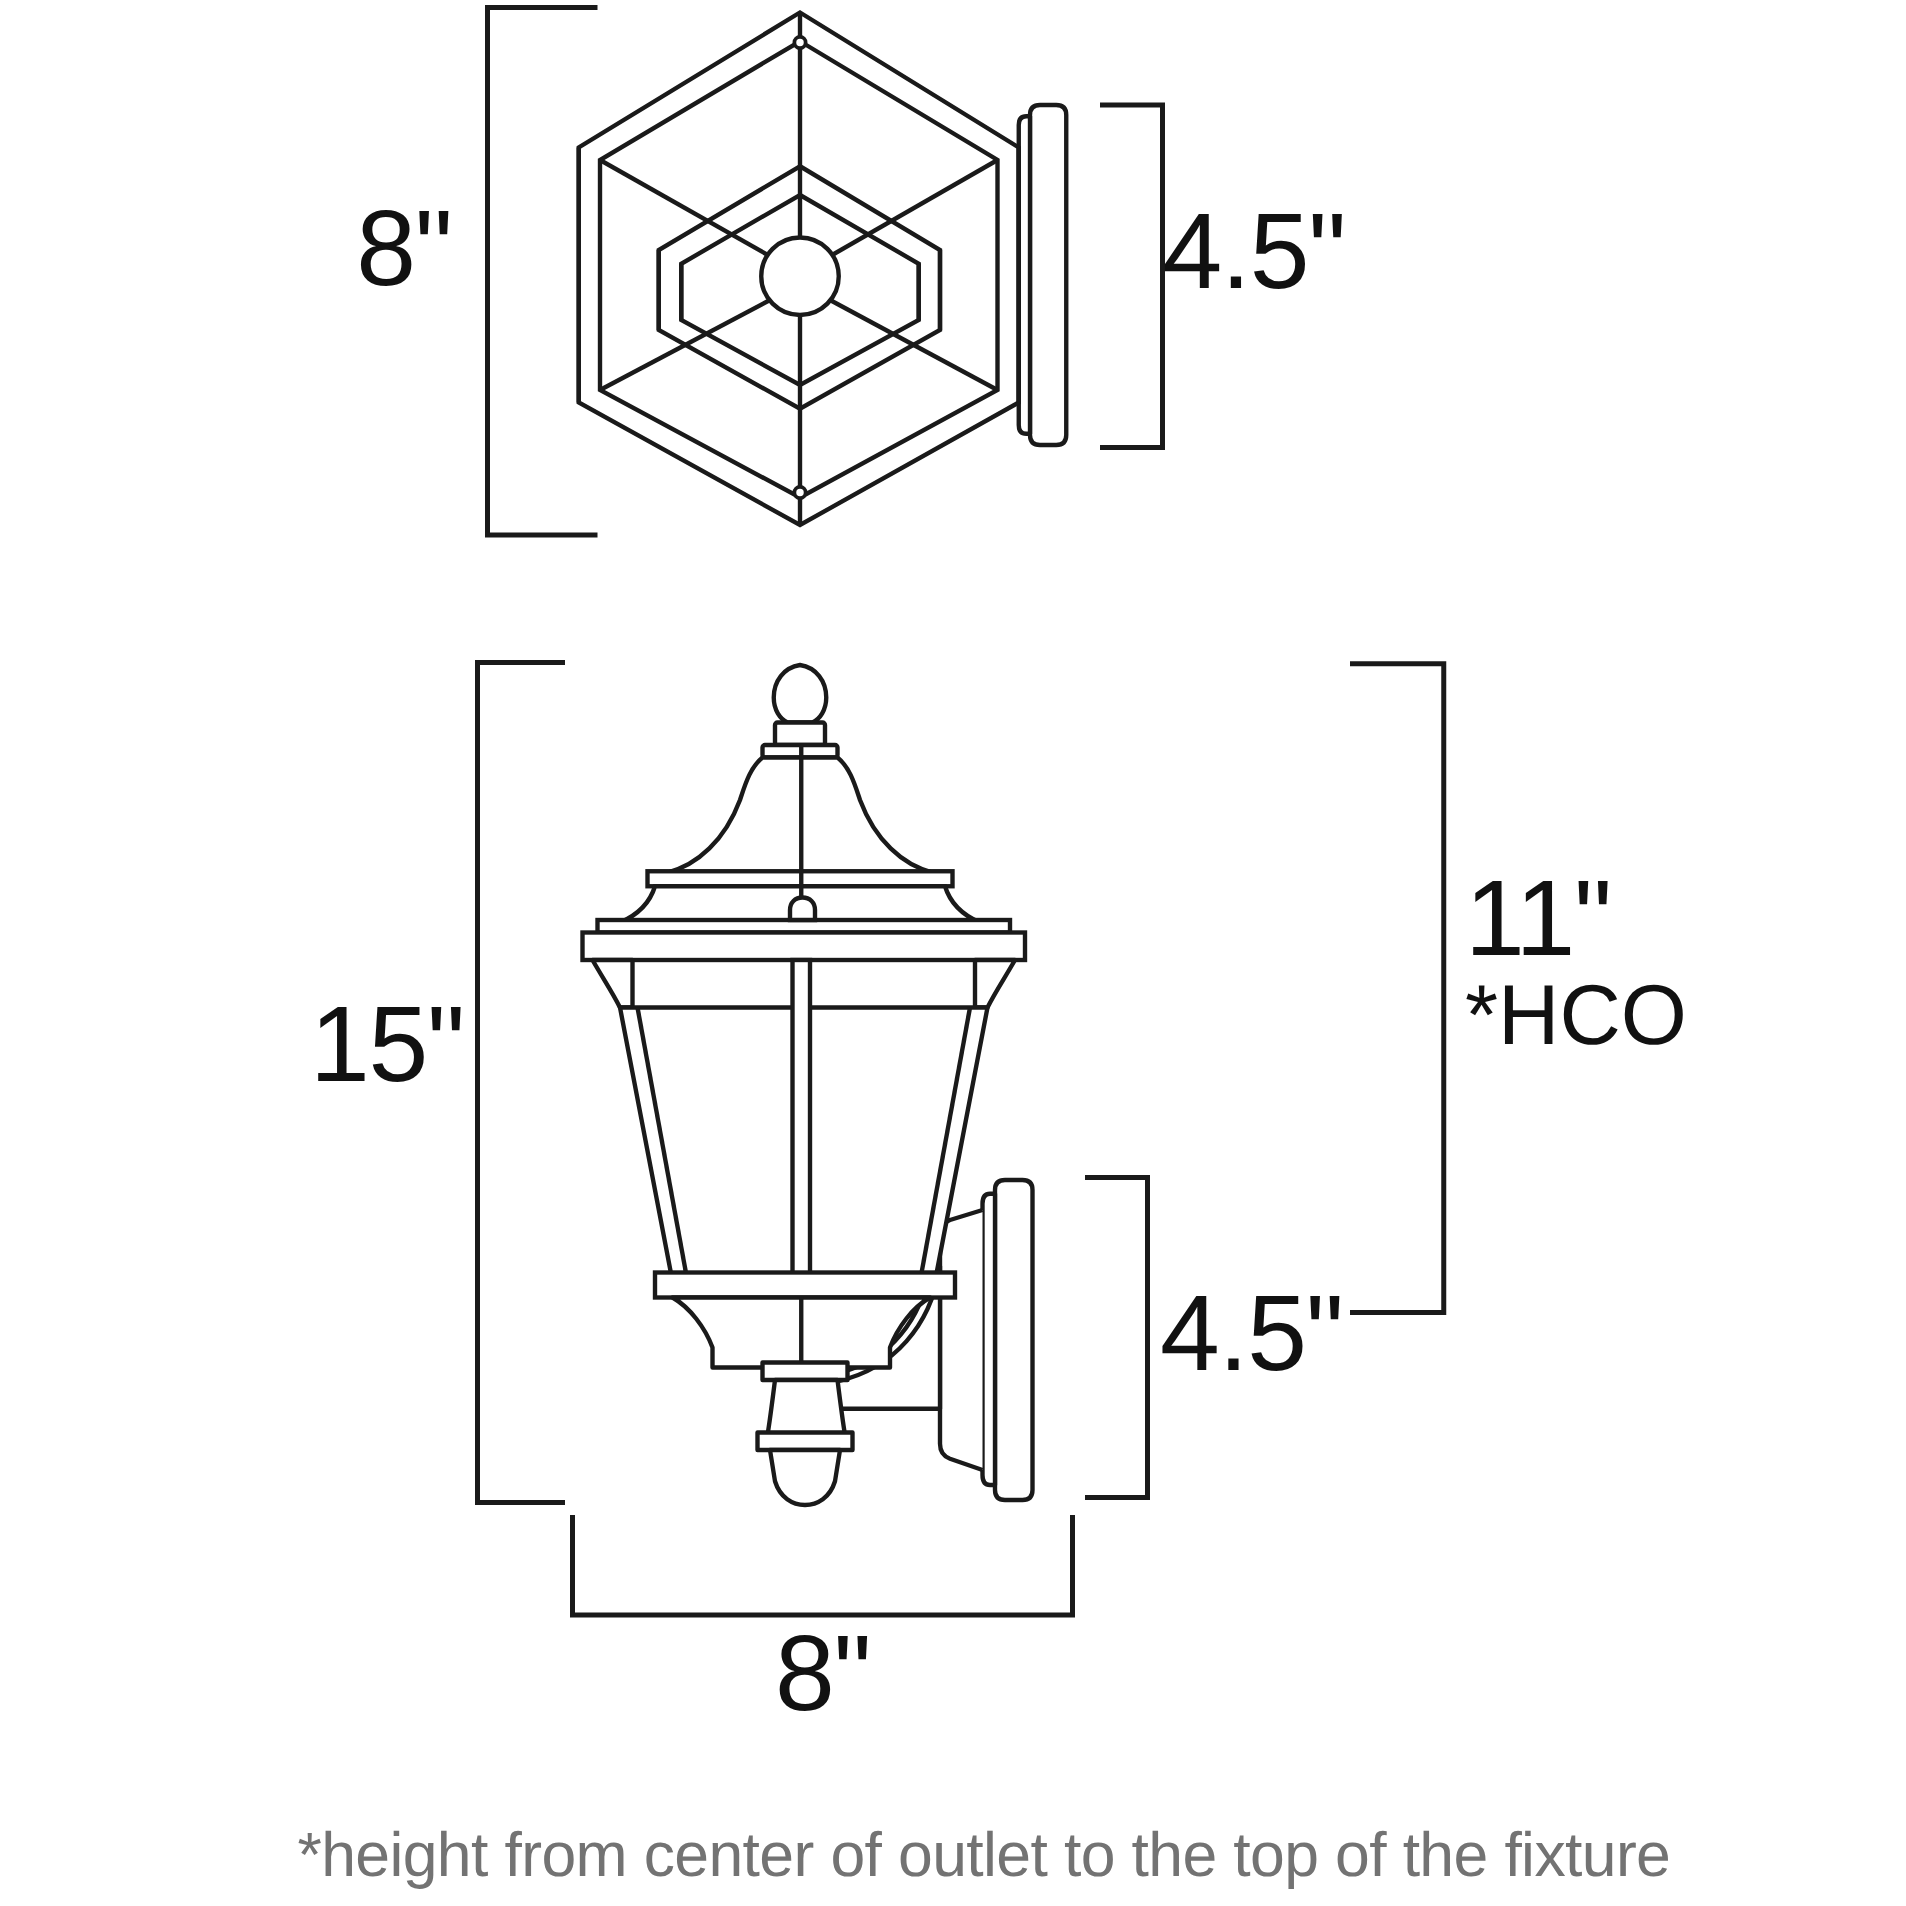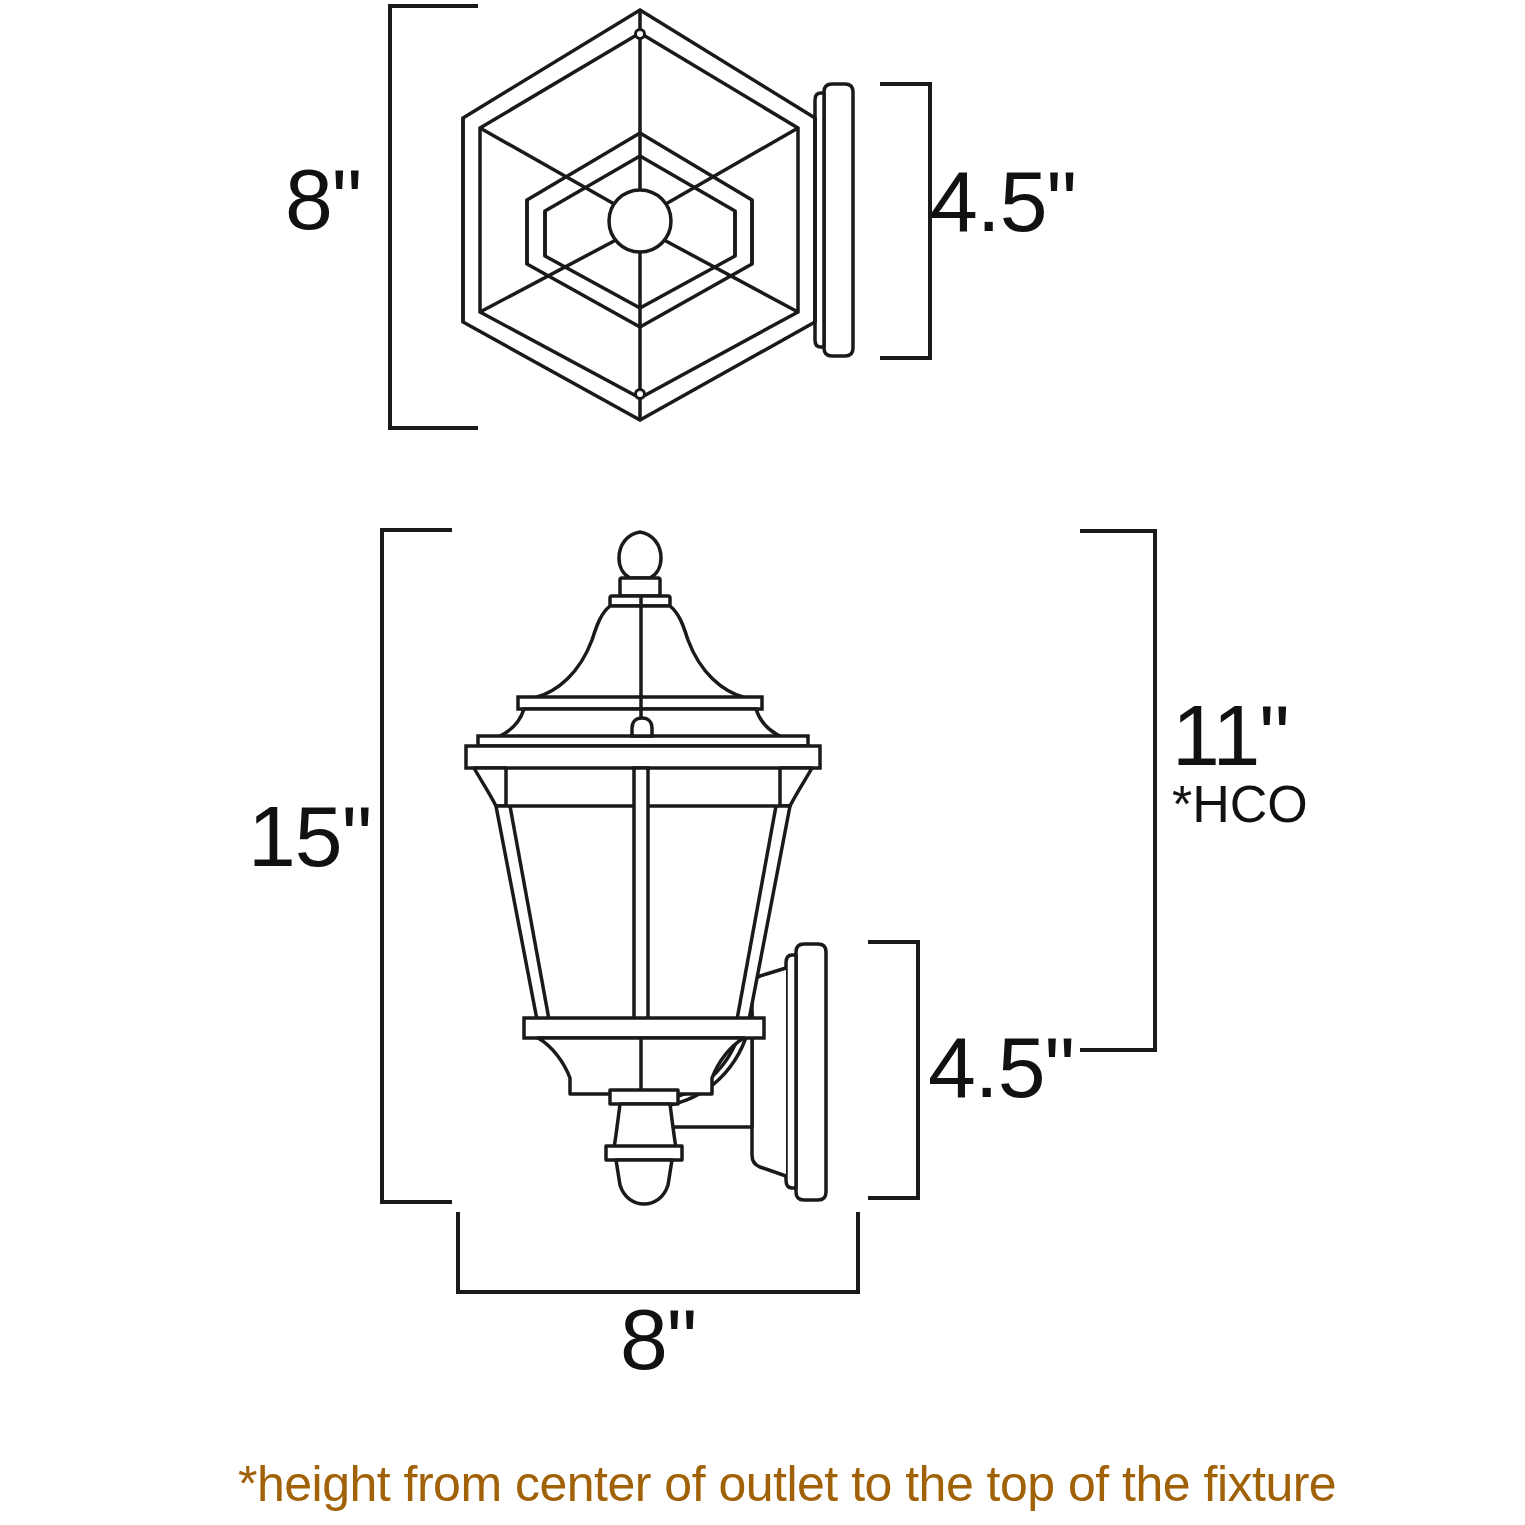--- a/index.html
+++ b/index.html
@@ -36,29 +36,29 @@
     color: #111111;
     white-space: nowrap;
     line-height: 1;
     font-weight: 400;
   }
   .dim-big {
     font-size: 86px;
     letter-spacing: -1px;
   }
   .dim-sub {
-    font-size: 52px;
+    font-size: 68px;
     letter-spacing: 0px;
     text-align: center;
   }
   .caption {
     position: absolute;
     font-family: "Liberation Sans", sans-serif;
     font-size: 50px;
-    color: #a16207;
+    color: #737373;
     white-space: nowrap;
     letter-spacing: -0.5px;
   }
   #lbl-top-height   { left: 285px; top: 156px; }
   #lbl-top-depth    { left: 930px; top: 158px; }
   #lbl-front-height { left: 248px; top: 793px; }
   #lbl-hco-value    { left: 1172px; top: 692px; }
   #lbl-hco-note     { left: 1172px; top: 778px; }
   #lbl-front-depth  { left: 928px; top: 1024px; }
   #lbl-front-width  { left: 620px; top: 1296px; }

